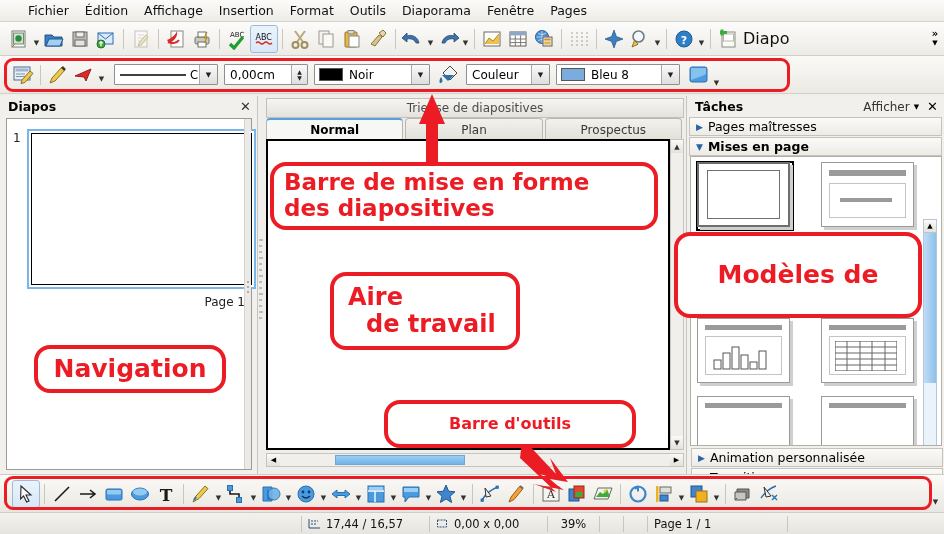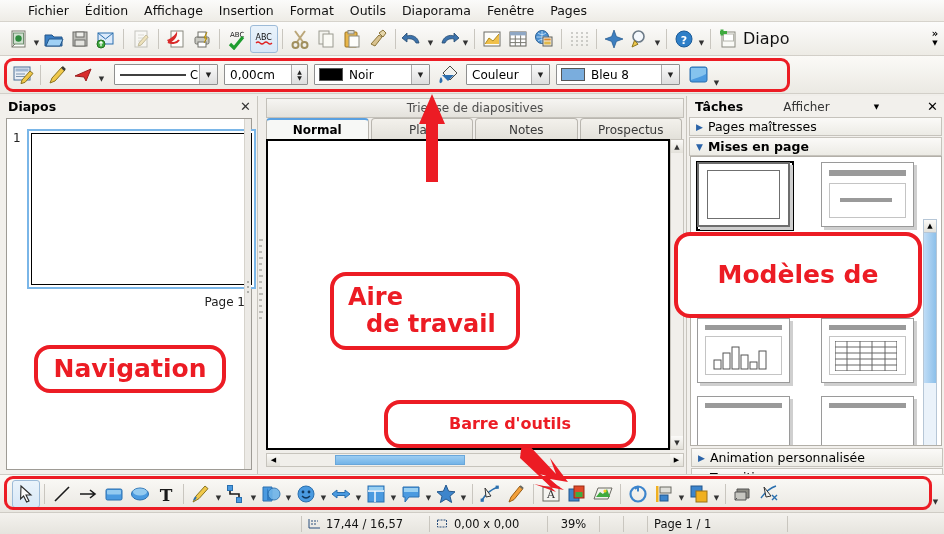--- a/index.html
+++ b/index.html
@@ -160,21 +160,21 @@
     position:absolute;left:0px;top:140px;width:6px;height:90px;
   }
 
   
   .panel-tasks{
     position:absolute;left:686px;top:96px;width:258px;height:378px;
     background:#f2f0ec;border-left:1px solid #c8c5be;box-sizing:border-box;
   }
   .tasks-head{
     height:21px;display:flex;align-items:center;padding:0 6px 0 8px;
-    box-sizing:border-box;font-size:12.5px;gap:40px;
+    box-sizing:border-box;font-size:12.5px;
   }
   .tasks-head .title{font-weight:bold;flex:1;}
   .tasks-head .afficher{color:#333;font-size:12px;margin-right:4px;}
   .acc-row{
     height:19px;border:1px solid #c6c3bc;background:linear-gradient(#fbfaf8,#ecebe5);
     display:flex;align-items:center;padding-left:6px;box-sizing:border-box;
     font-size:12.5px;margin:0 2px 1px 2px;
   }
   .acc-row.bold{font-weight:bold;}
   .tri{color:#2b63a8;font-size:9px;margin-right:5px;display:inline-block;}
@@ -599,23 +599,20 @@
       <span>Trieuse de diapositives</span>
     </div>
     <div class="tabs">
       <div class="tab active">
           <span>Normal</span>
         </div>
       <div class="tab">
           <span>Plan</span>
         </div>
       <div class="tab">
-          <span>Notes</span>
-        </div>
-      <div class="tab">
           <span>Prospectus</span>
         </div>
     </div>
 
     <div class="canvas-frame"></div>
 
     <div class="ruler-left">
       <svg width="6" height="90">
           <g stroke="#8a8a84">
             <path d="M1 4h4M1 10h3M1 16h3M1 22h4M1 28h3M1 34h3M1 40h4M1 46h3M1 52h3M1 58h4M1 64h3M1 70h3M1 76h4M1 82h3"></path>
@@ -971,20 +968,24 @@
 
   <svg class="arrow-red" style="left:412px;top:94px;" width="40" height="88">
     <path d="M20 0 L33 30 L26 30 L26 88 L14 88 L14 30 L7 30 Z" fill="#ec1c24"></path>
   </svg>
 
   <svg class="arrow-red" style="left:520px;top:440px;" width="70" height="52">
     <path d="M4 0 L36 34 L30 18 L48 42 L24 38 L40 48 L4 16 Z" fill="#ec1c24"></path>
     <path d="M2 2 L40 40 L20 34 L44 50 L14 44 L36 52 L0 18 Z" fill="#ec1c24"></path>
   </svg>
 
+  <div class="callout" style="left:270px;top:162px;width:388px;height:68px;padding:4px 0 4px 10px;font-size:23px;">
+    <span>Barre de mise en forme</span>
+    <span>des diapositives</span>
+  </div>
 
   <div class="callout" style="left:330px;top:252px;width:190px;height:78px;padding:4px 0 4px 14px;font-size:24px;margin-top:20px;">
     <span>Aire</span>
     <span style="padding-left:18px;">de travail</span>
   </div>
 
   <div class="callout" style="left:34px;top:345px;width:192px;height:48px;align-items:center;font-size:25px;">
     <span>Navigation</span>
   </div>
 

